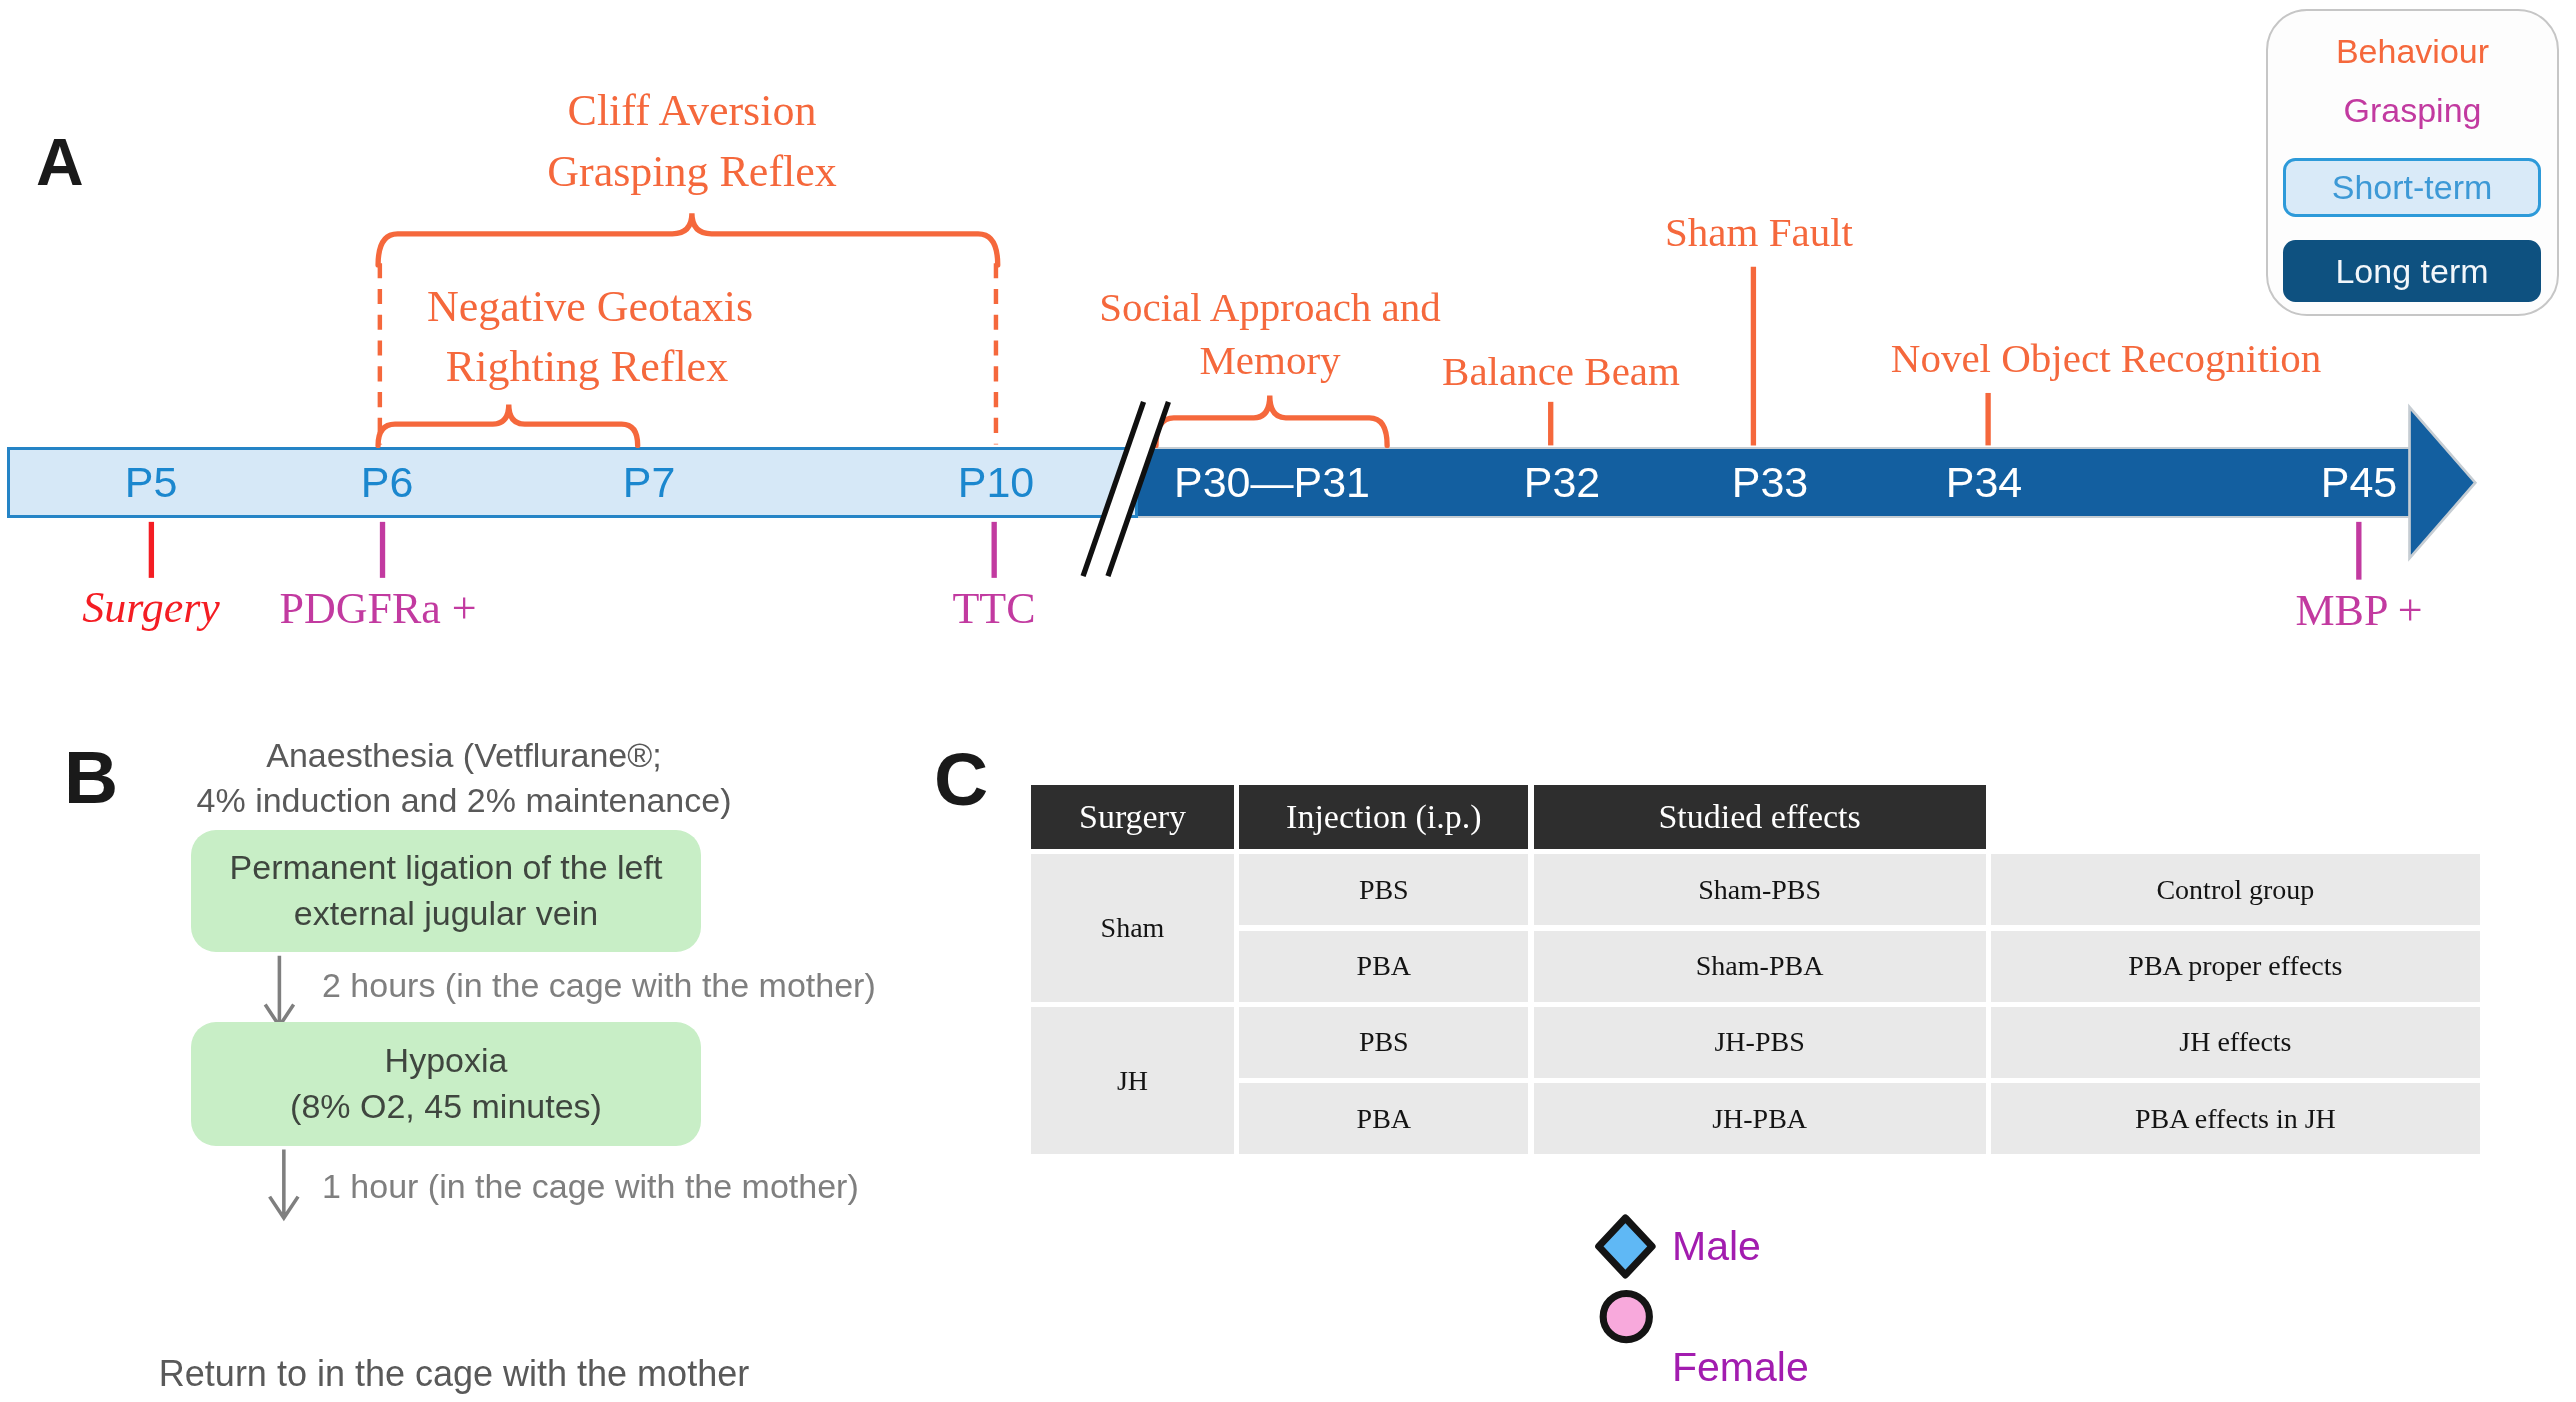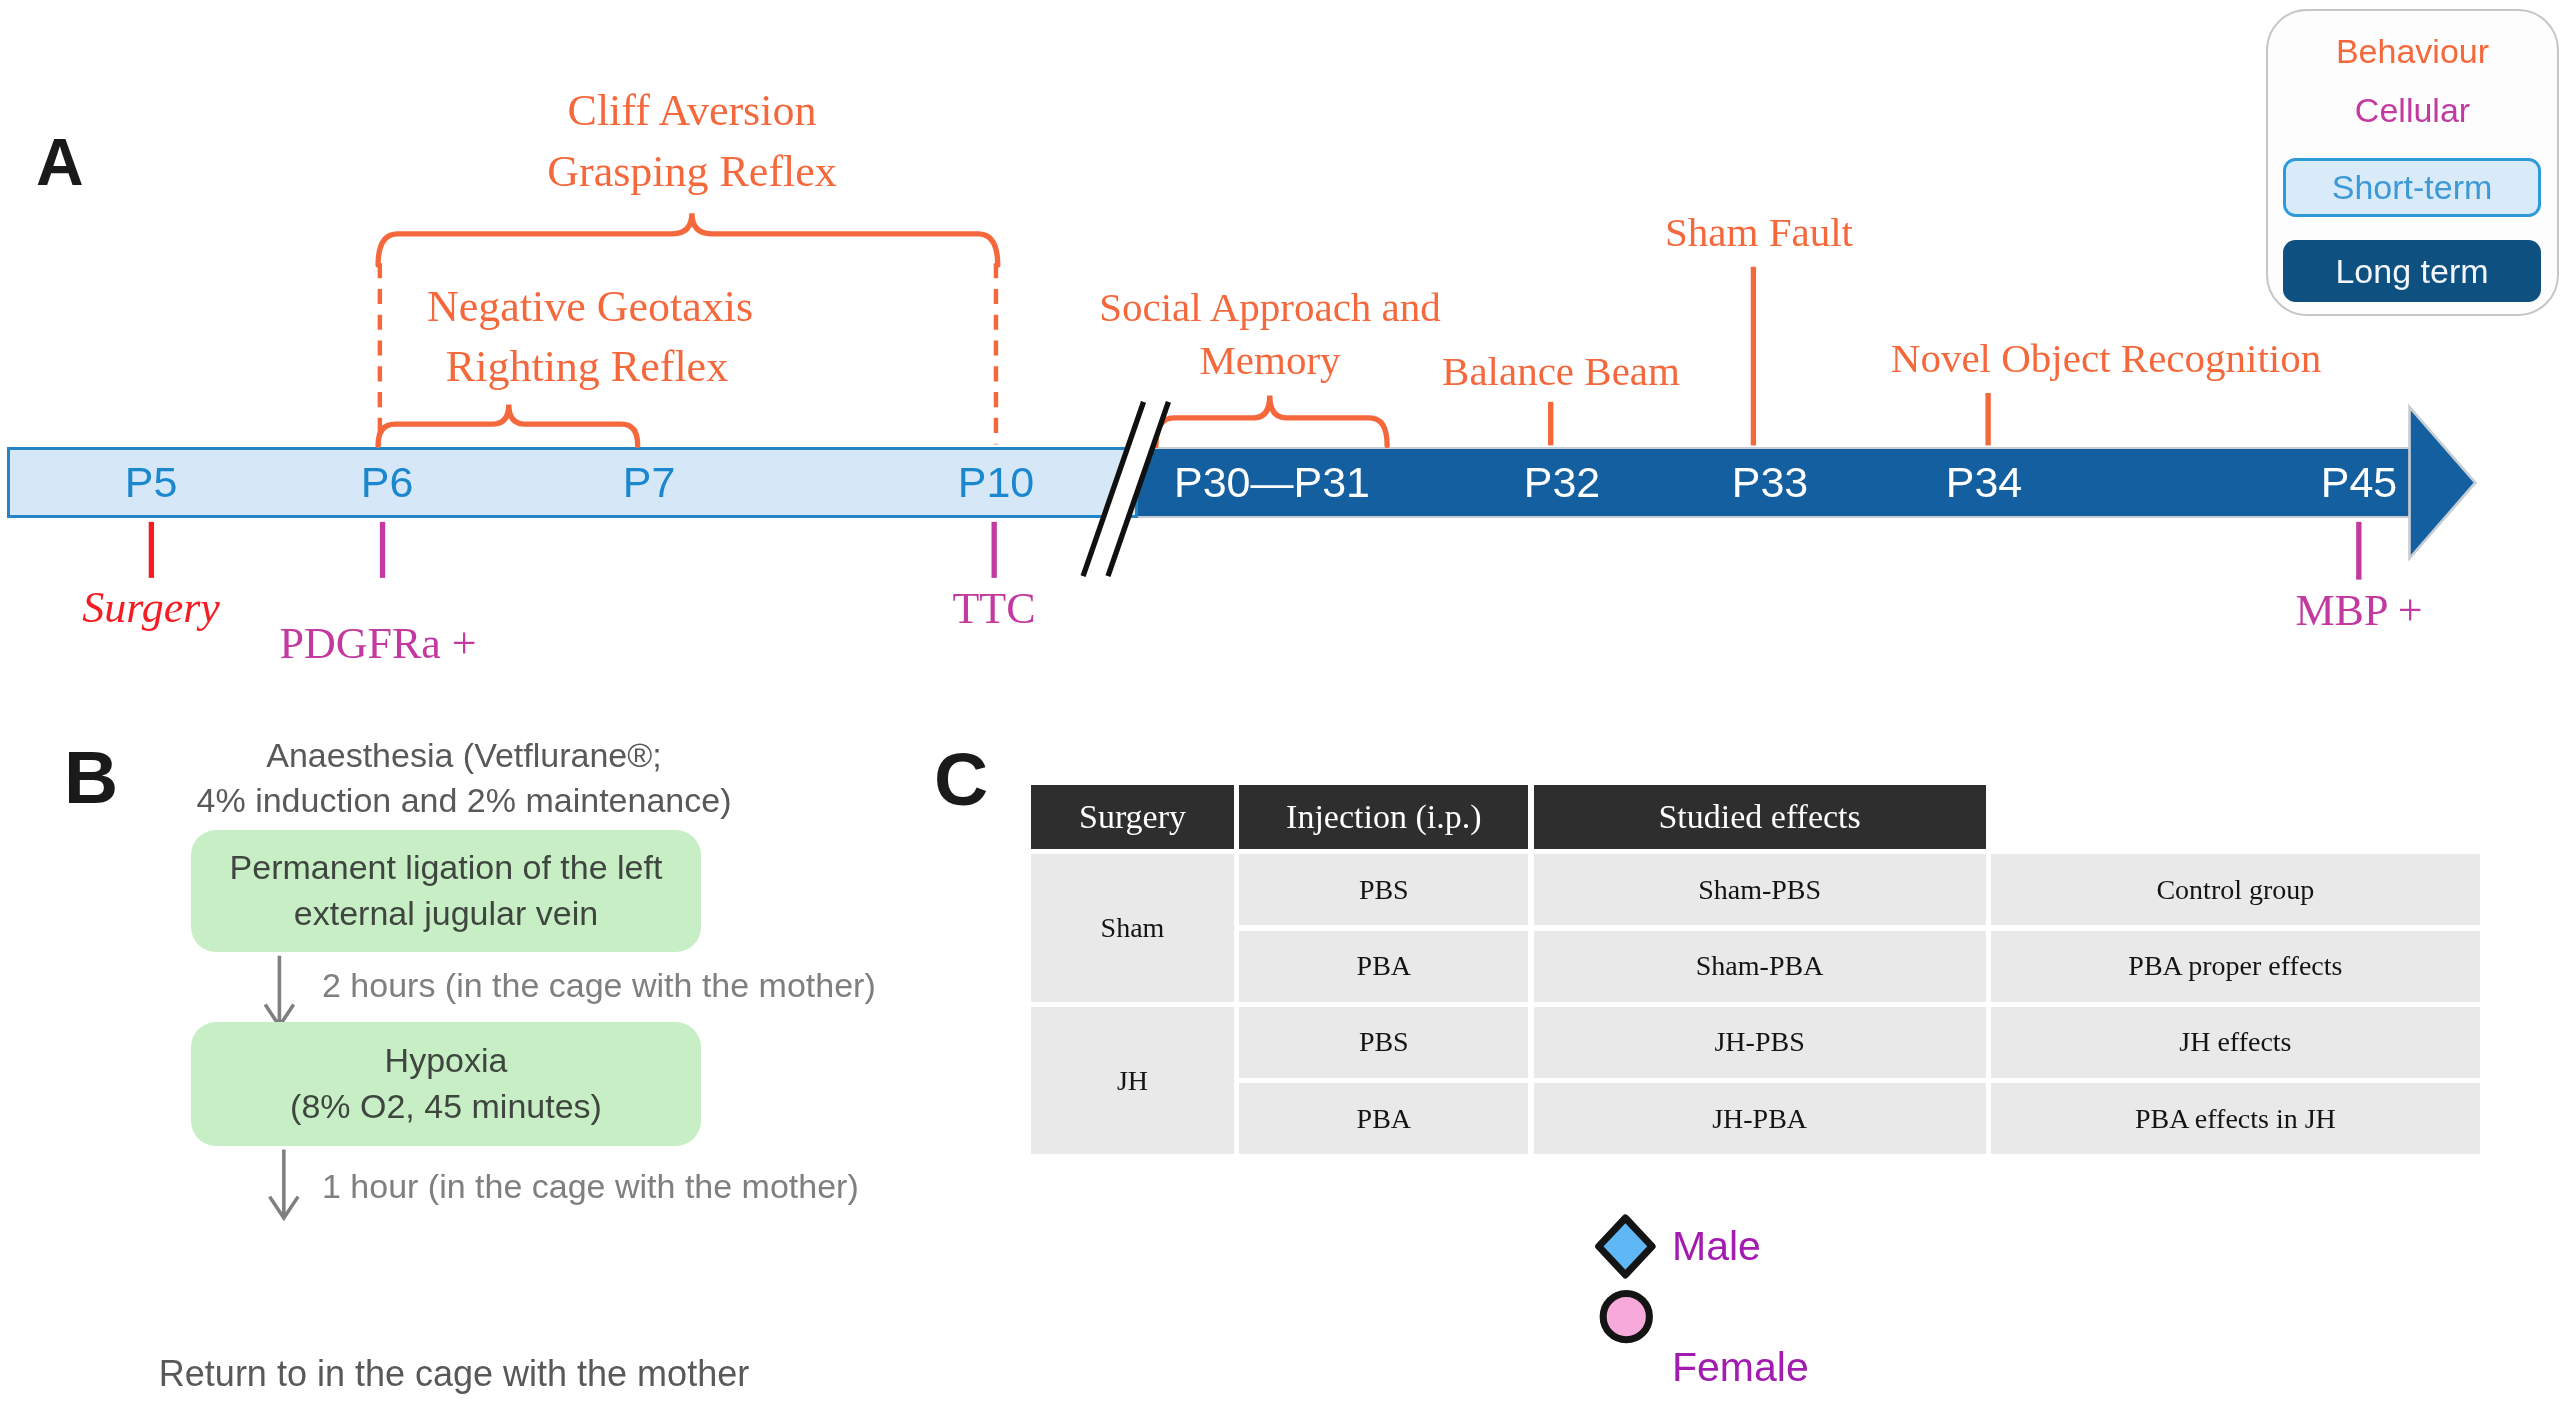--- a/index.html
+++ b/index.html
@@ -86,27 +86,27 @@
   <div class="orange o50" style="left:692px;top:146px">Grasping Reflex</div>
   <div class="orange o50" style="left:590px;top:281px">Negative Geotaxis</div>
   <div class="orange o50" style="left:587px;top:341px">Righting Reflex</div>
   <div class="orange o46" style="left:1270px;top:283px">Social Approach and</div>
   <div class="orange o46" style="left:1270px;top:336px">Memory</div>
   <div class="orange o46" style="left:1561px;top:347px">Balance Beam</div>
   <div class="orange o46" style="left:1759px;top:208px">Sham Fault</div>
   <div class="orange o46" style="left:2106px;top:334px">Novel Object Recognition</div>
 
   <div class="under red" style="left:151px;top:582px">Surgery</div>
-  <div class="under mag" style="left:378px;top:618px">PDGFRa +</div>
+  <div class="under mag" style="left:378px;top:583px">PDGFRa +</div>
   <div class="under mag" style="left:994px;top:583px">TTC</div>
   <div class="under mag" style="left:2359px;top:585px">MBP +</div>
 
   <div class="legend-box">
     <div class="ltext lt-behaviour">Behaviour</div>
-    <div class="ltext lt-cellular">Cellular</div>
+    <div class="ltext lt-cellular">Grasping</div>
     <div class="lbtn short">Short-term</div>
     <div class="lbtn long">Long term</div>
   </div>
 
   <div class="gray-line" style="left:464px;top:736px">Anaesthesia (Vetflurane®;</div>
   <div class="gray-line" style="left:464px;top:781px">4% induction and 2% maintenance)</div>
 
   <div class="gbox b1">
     <div>Permanent ligation of the left</div>
     <div>external jugular vein</div>

